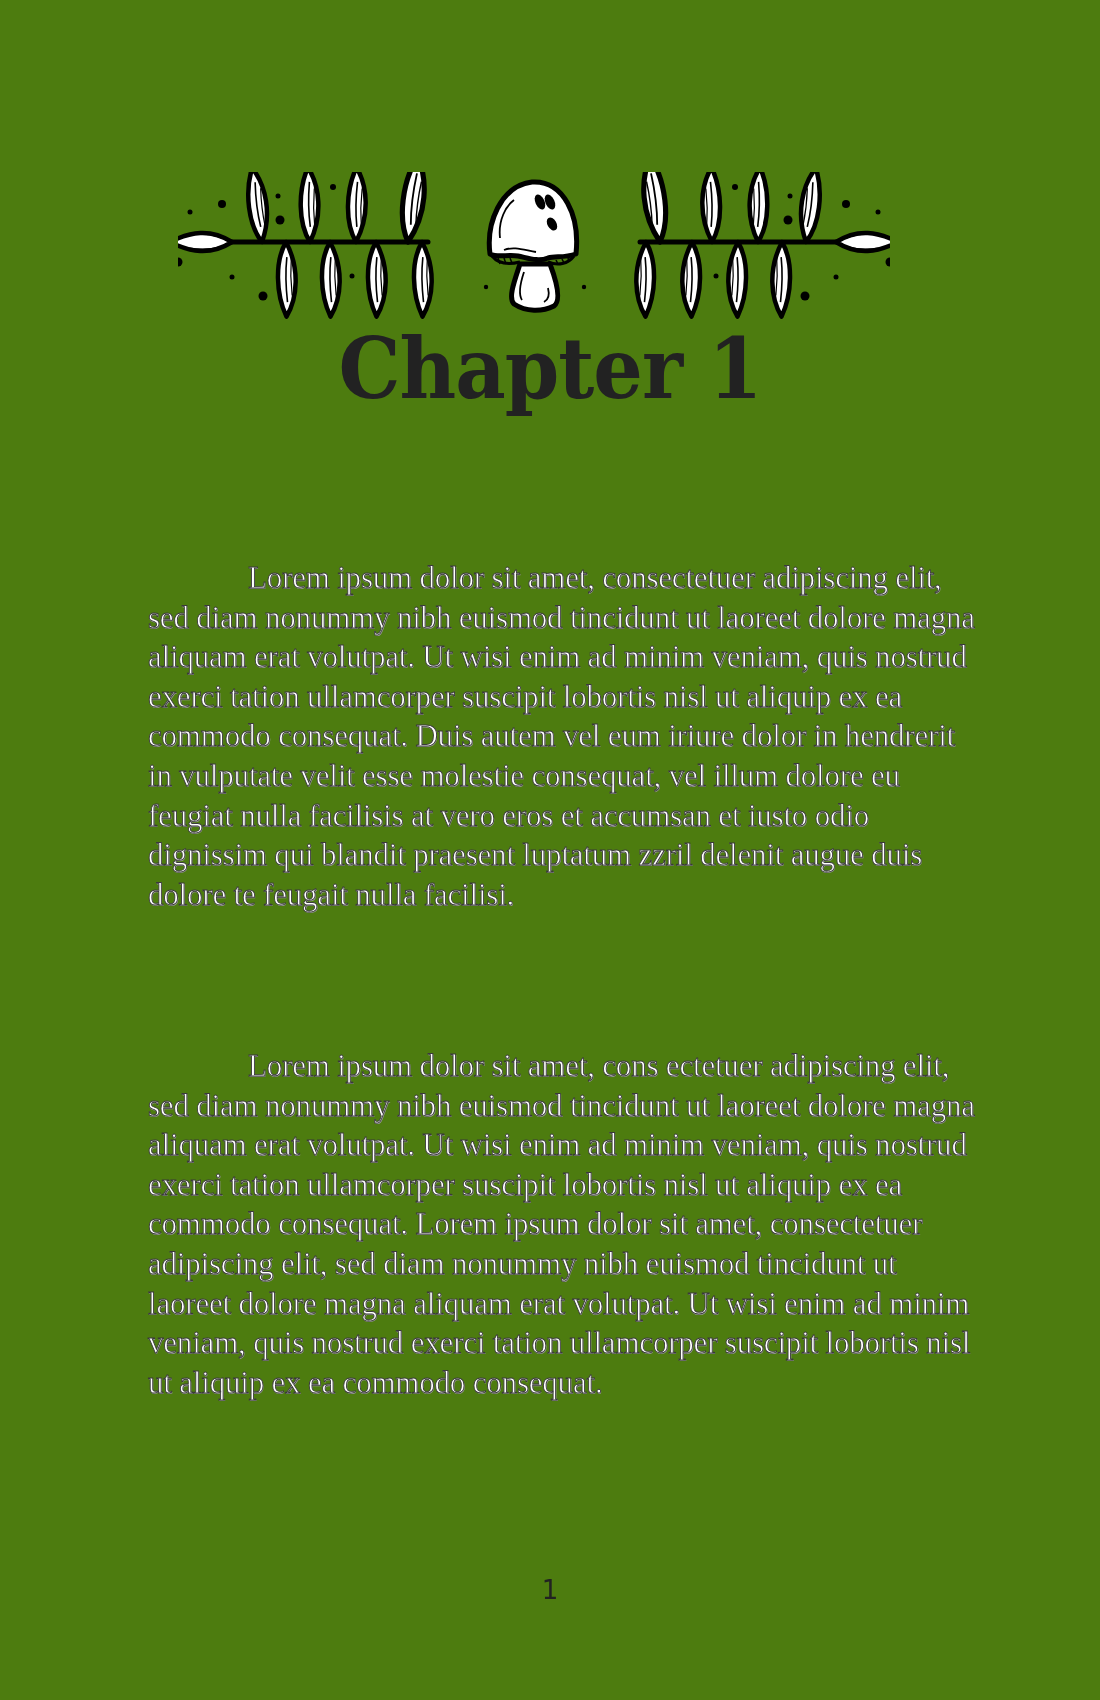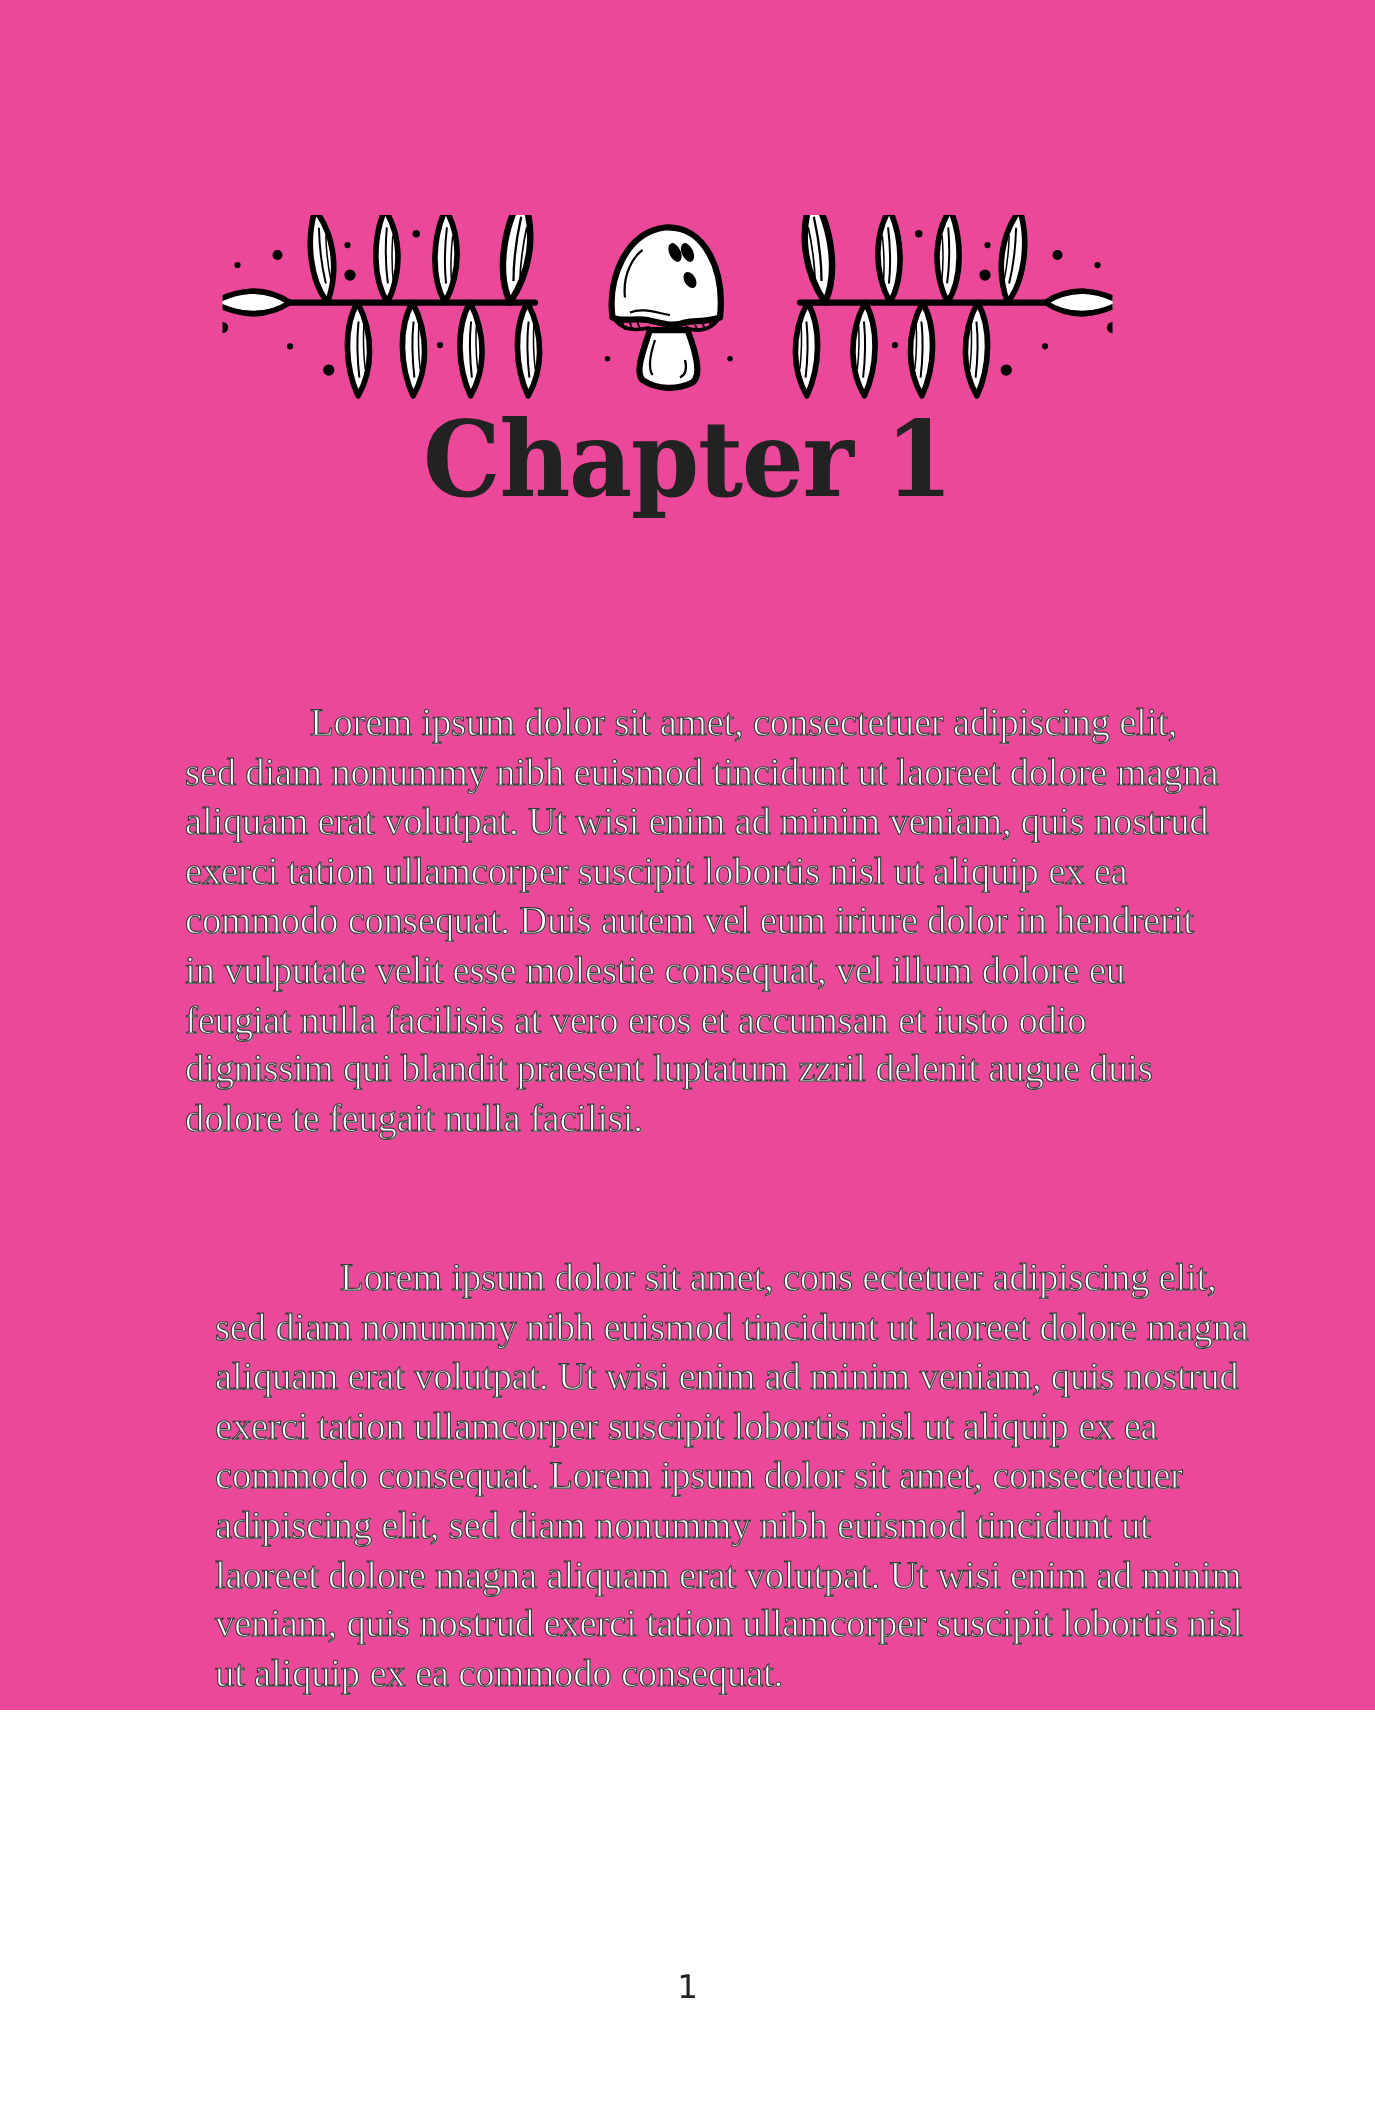--- a/index.html
+++ b/index.html
@@ -11,22 +11,22 @@
       width: 1100px;
       height: 1700px;
       position: relative;
       overflow: hidden;
       font-family: "Liberation Serif", "DejaVu Serif", serif;
       color: #2a2a2a;
     }
     .page {
       position: absolute;
       left: 0; top: 0;
-      width: 1100px; height: 1368px;
-      background: #ec4899;
+      width: 1100px; height: 1700px;
+      background: #4d7c0f;
     }
     .ornament {
       position: absolute;
       left: 178px;
       top: 172px;
       width: 712px;
       height: 160px;
     }
     .chapter-title {
       position: absolute;
@@ -50,21 +50,21 @@
       font-size: 31px;
       line-height: 39.6px;
       color: #ffffff;
       -webkit-text-stroke: 0.9px #3a3a3a;
       text-shadow: 0.6px 0.8px 0 #9a9a9a;
       text-indent: 100px;
       margin: 0;
       letter-spacing: -0.2px;
     }
     .para-1 { top: 558px; }
-    .para-2 { top: 1002px; margin-left: 24px; }
+    .para-2 { top: 1046px; }
     .page-number {
       position: absolute;
       left: 0;
       top: 1575px;
       width: 1100px;
       text-align: center;
       font-family: "DejaVu Sans", "Liberation Sans", sans-serif;
       font-size: 26px;
       color: #222222;
     }

